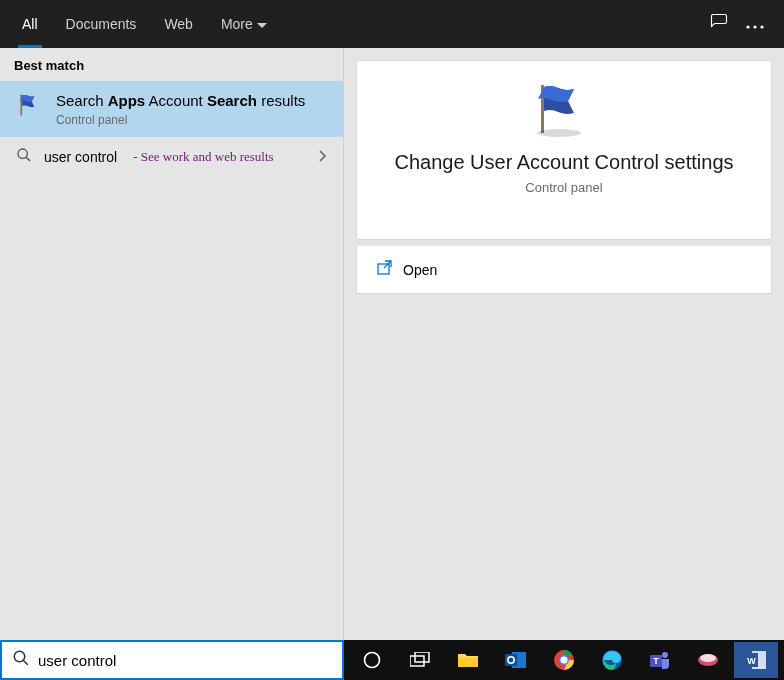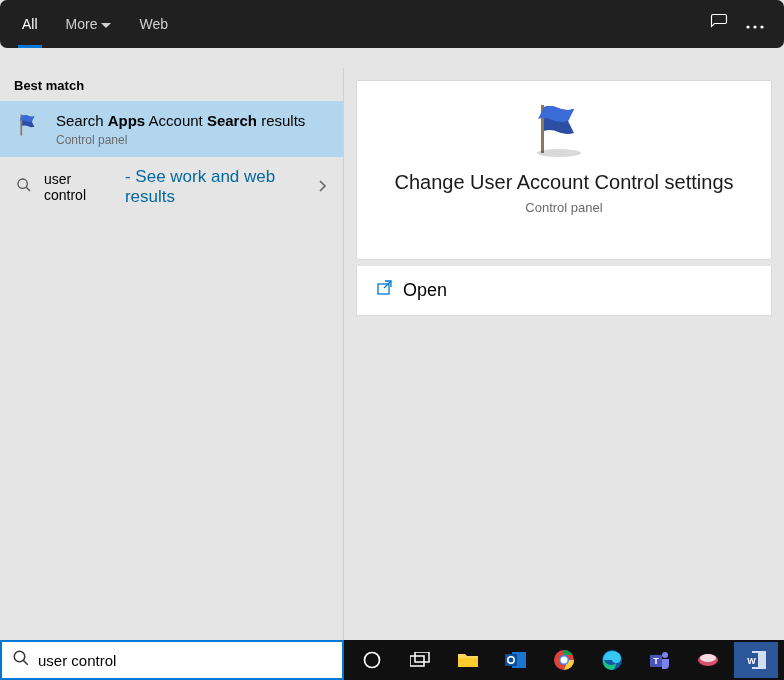--- a/index.html
+++ b/index.html
@@ -1,73 +1,76 @@
 <!DOCTYPE html>
 <html><head>
 <meta charset="utf-8">
 <style>
 * { margin: 0; padding: 0; box-sizing: border-box; font-family: "Segoe UI", Arial, sans-serif; }
 body { width: 784px; height: 680px; background: #e5e5e5; overflow: hidden; position: relative; }
 
-.top-bar { height: 48px; background: #202020; display: flex; align-items: center; padding: 0 8px; color: #fff; border-radius: 7px; }
+.top-bar { height: 48px; background: #202020; display: flex; align-items: center; padding: 0 8px; color: #fff; }
 .tabs { display: flex; align-items: center; gap: 0; height: 100%; }
 .tab { height: 100%; display: flex; align-items: center; padding: 0 14px; font-size: 14px; cursor: pointer; color: #d0d0d0; position: relative; }
 .tab.active { color: #fff; }
 .tab.active::after { content:""; position:absolute; left:10px; right:10px; bottom:0; height:3px; background:#0078d7; }
 .tab .chev { margin-left:4px; }
 .top-right { margin-left:auto; display:flex; align-items:center; gap:18px; padding-right:12px; }
 .top-right svg { fill:#fff; }
 
-.main { display:flex; height: calc(100% - 48px - 40px); margin-top: 20px; }
+.main { display:flex; height: calc(100% - 48px - 40px); }
 .left-panel { width: 344px; background:#e5e5e5; border-right:1px solid #d0d0d0; display:flex; flex-direction:column; }
 .section-header { font-size:13px; font-weight:600; padding:10px 14px 8px; color:#000; }
 .result-item { display:flex; align-items:flex-start; padding:10px 16px; gap:12px; cursor:pointer; }
 .result-item.selected { background:#b3d6ef; }
 .flag-icon { width:28px; height:28px; flex-shrink:0; }
 .result-text { font-size:15px; color:#000; line-height:1.3; }
 .result-sub { font-size:12px; color:#6b6b6b; margin-top:2px; }
 .web-item { display:flex; align-items:center; padding:10px 16px; gap:12px; cursor:pointer; }
 .web-item .lbl { font-size:14px; color:#000; }
-.web-item .hint { font-size:17px; color:#0369a1; margin-left:4px; }
+.web-item .hint { font-size:13px; color:#701a75; margin-left:4px;font-family:Liberation Serif, serif; }
 .web-item .chev-r { margin-left:auto; color:#666; }
 
 .right-panel { flex:1; background:#e5e5e5; padding:12px; }
 .detail-card { background:#fff; border:1px solid #d9d9d9; border-radius:2px; min-height:180px; padding:18px 0 0; text-align:center; }
 .detail-card .big-flag { margin:0 auto 8px; }
 .detail-title { font-size:20px; color:#1a1a1a; margin-top:8px; padding:0 20px; }
 .detail-sub { font-size:13px; color:#6b6b6b; margin-top:6px; margin-bottom:18px; }
-.action-row { display:flex; align-items:center; gap:10px; padding:14px 20px; font-size:18px; cursor:pointer; border-top:1px solid #eee; margin-top:6px; text-align:left; }
+.action-row { display:flex; align-items:center; gap:10px; padding:14px 20px; font-size:14px; cursor:pointer; border-top:1px solid #eee; margin-top:6px; text-align:left; }
 .action-row svg { flex-shrink:0; }
 
 .bottom-bar { position:absolute; left:0; right:0; bottom:0; height:40px; display:flex; }
 .search-box { width:344px; height:100%; background:#fff; border:2px solid #0078d7; display:flex; align-items:center; padding:0 10px; gap:8px; }
 .search-box input { border:none; outline:none; font-size:15px; flex:1; background:transparent; }
 .taskbar { flex:1; height:100%; background:#101010; display:flex; align-items:center; padding:0 6px; gap:4px; }
 .task-icon { width:44px; height:36px; display:flex; align-items:center; justify-content:center; cursor:pointer; }
 .word-tile { background:#2b579a; }
 </style>
 </head>
 <body>
 
 <div class="top-bar">
   <div class="tabs">
     <div class="tab active">
         <span>All</span>
       </div>
     <div class="tab">
+        <span>Documents</span>
+      </div>
+    <div class="tab">
+        <span>Web</span>
+      </div>
+    <div class="tab">
       <span>More</span>
       <span class="chev">
         <svg width="10" height="6" viewBox="0 0 10 6">
             <path d="M0 0l5 5 5-5z" fill="#d0d0d0"></path>
           </svg>
       </span>
     </div>
-    <div class="tab">
-        <span>Web</span>
-      </div>
   </div>
   <div class="top-right">
     <span>
       <svg width="18" height="18" viewBox="0 0 24 24">
           <path d="M20 2H4a2 2 0 0 0-2 2v14l4-4h14a2 2 0 0 0 2-2V4a2 2 0 0 0-2-2z" fill="none" stroke="#fff" stroke-width="1.5"></path>
         </svg>
     </span>
     <span>
       <svg width="18" height="4" viewBox="0 0 18 4">
           <circle cx="2" cy="2" r="1.6" fill="#fff"></circle>

